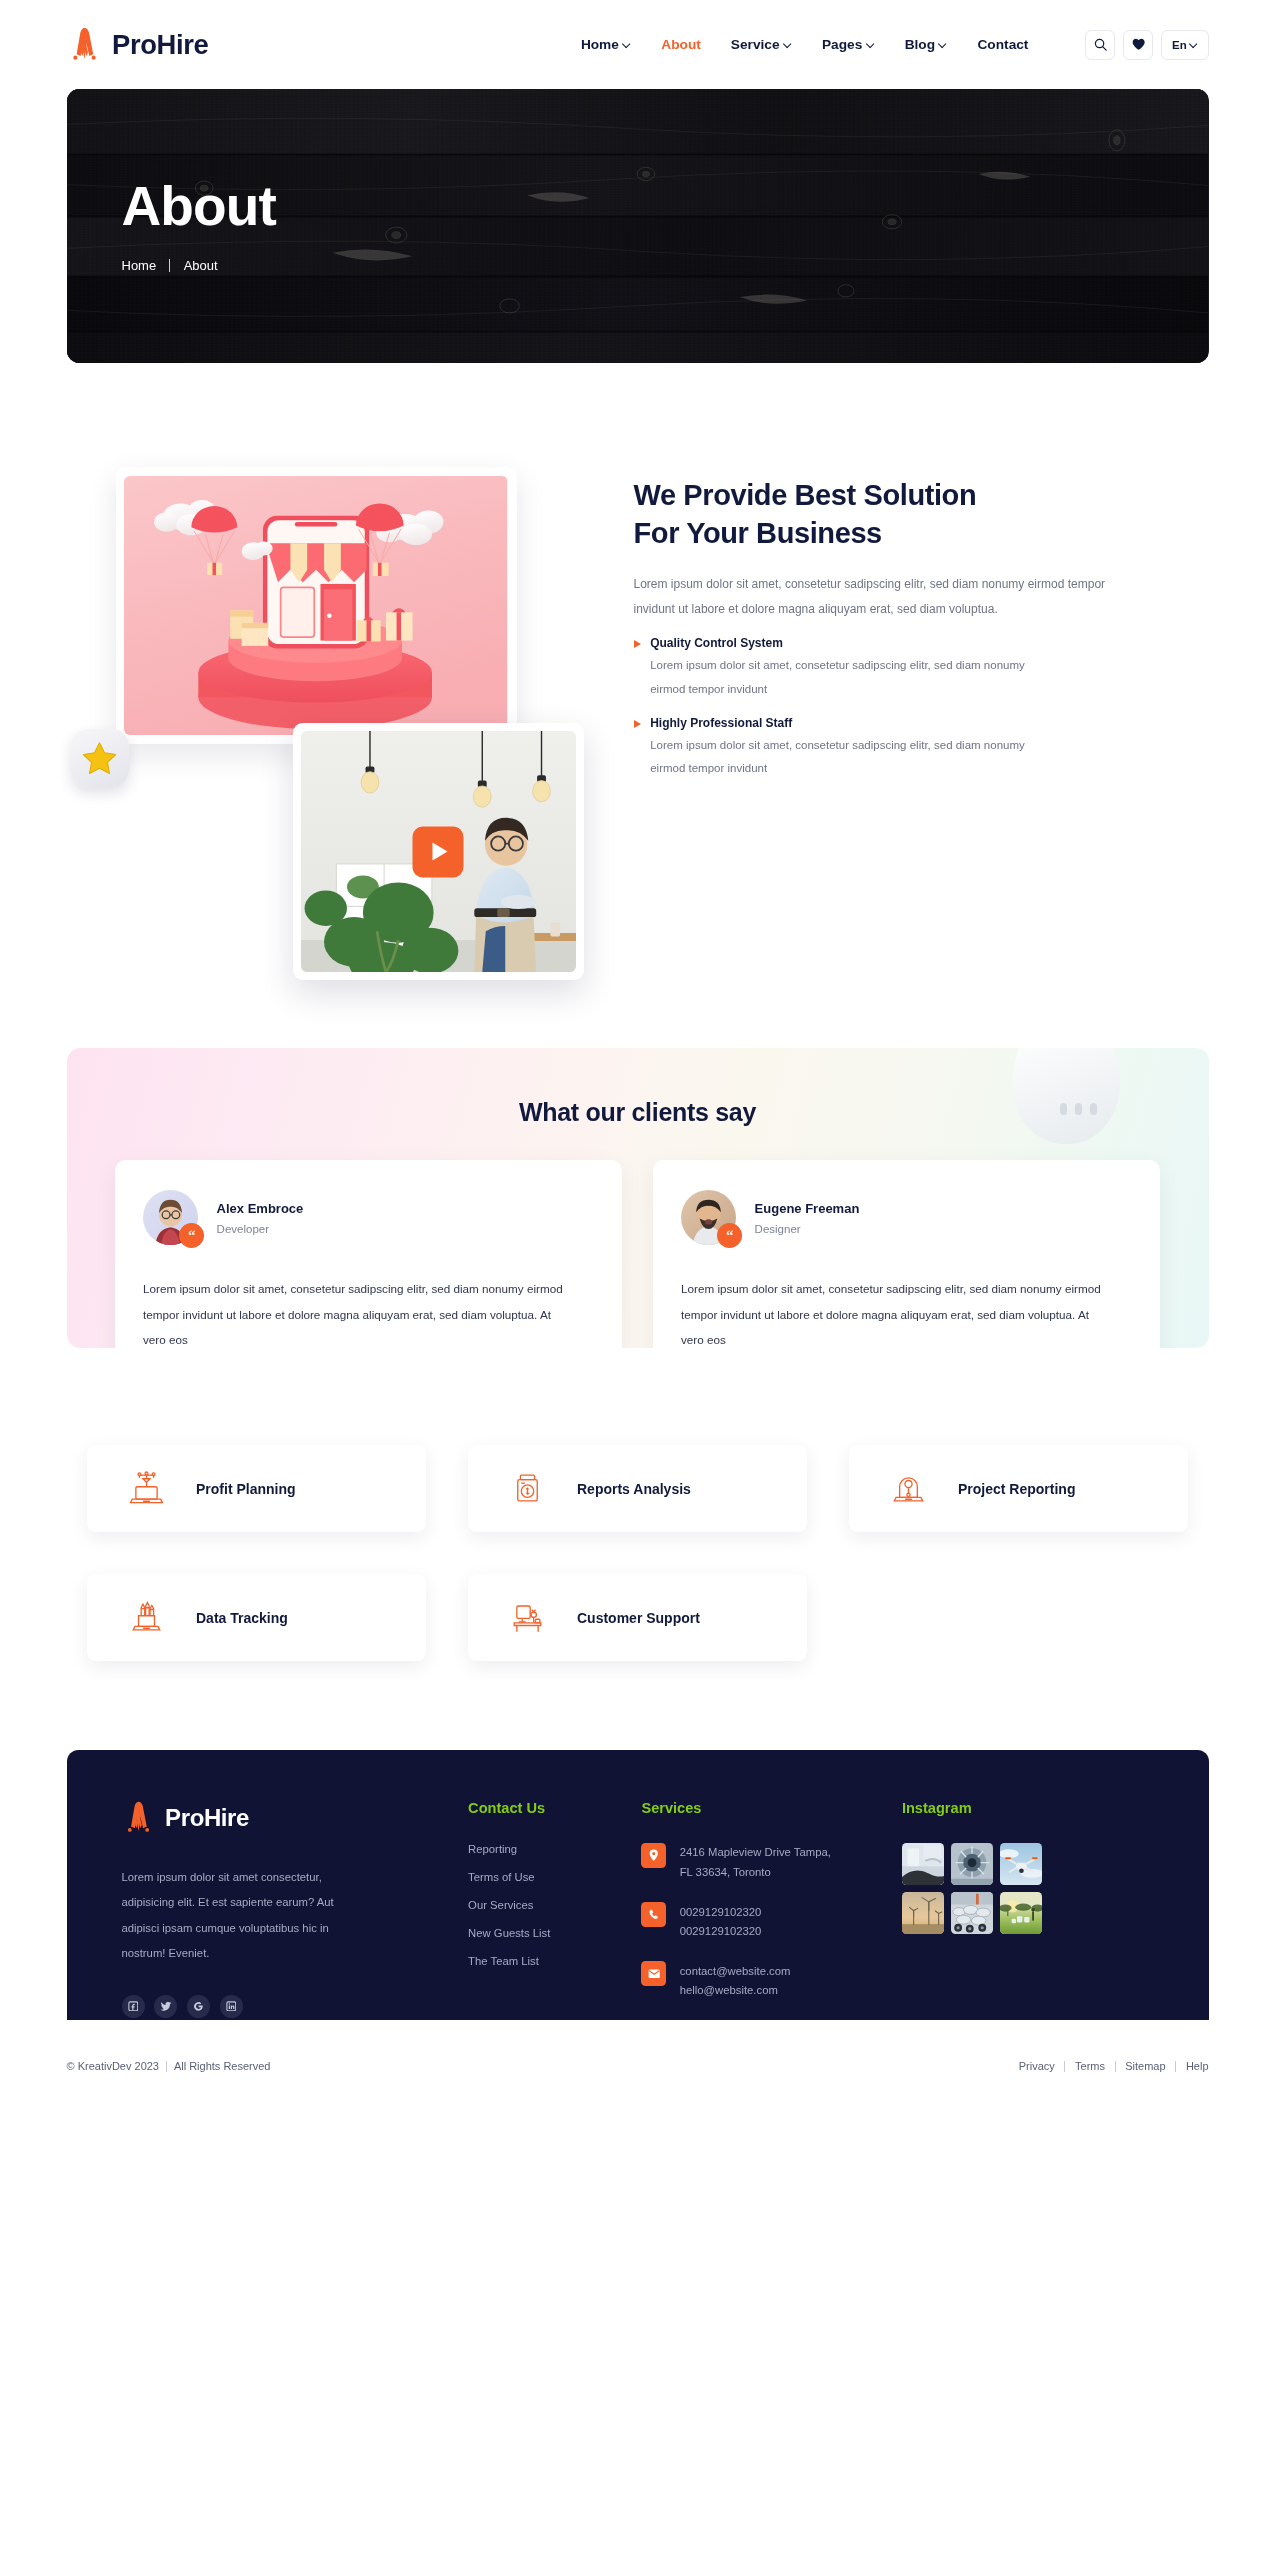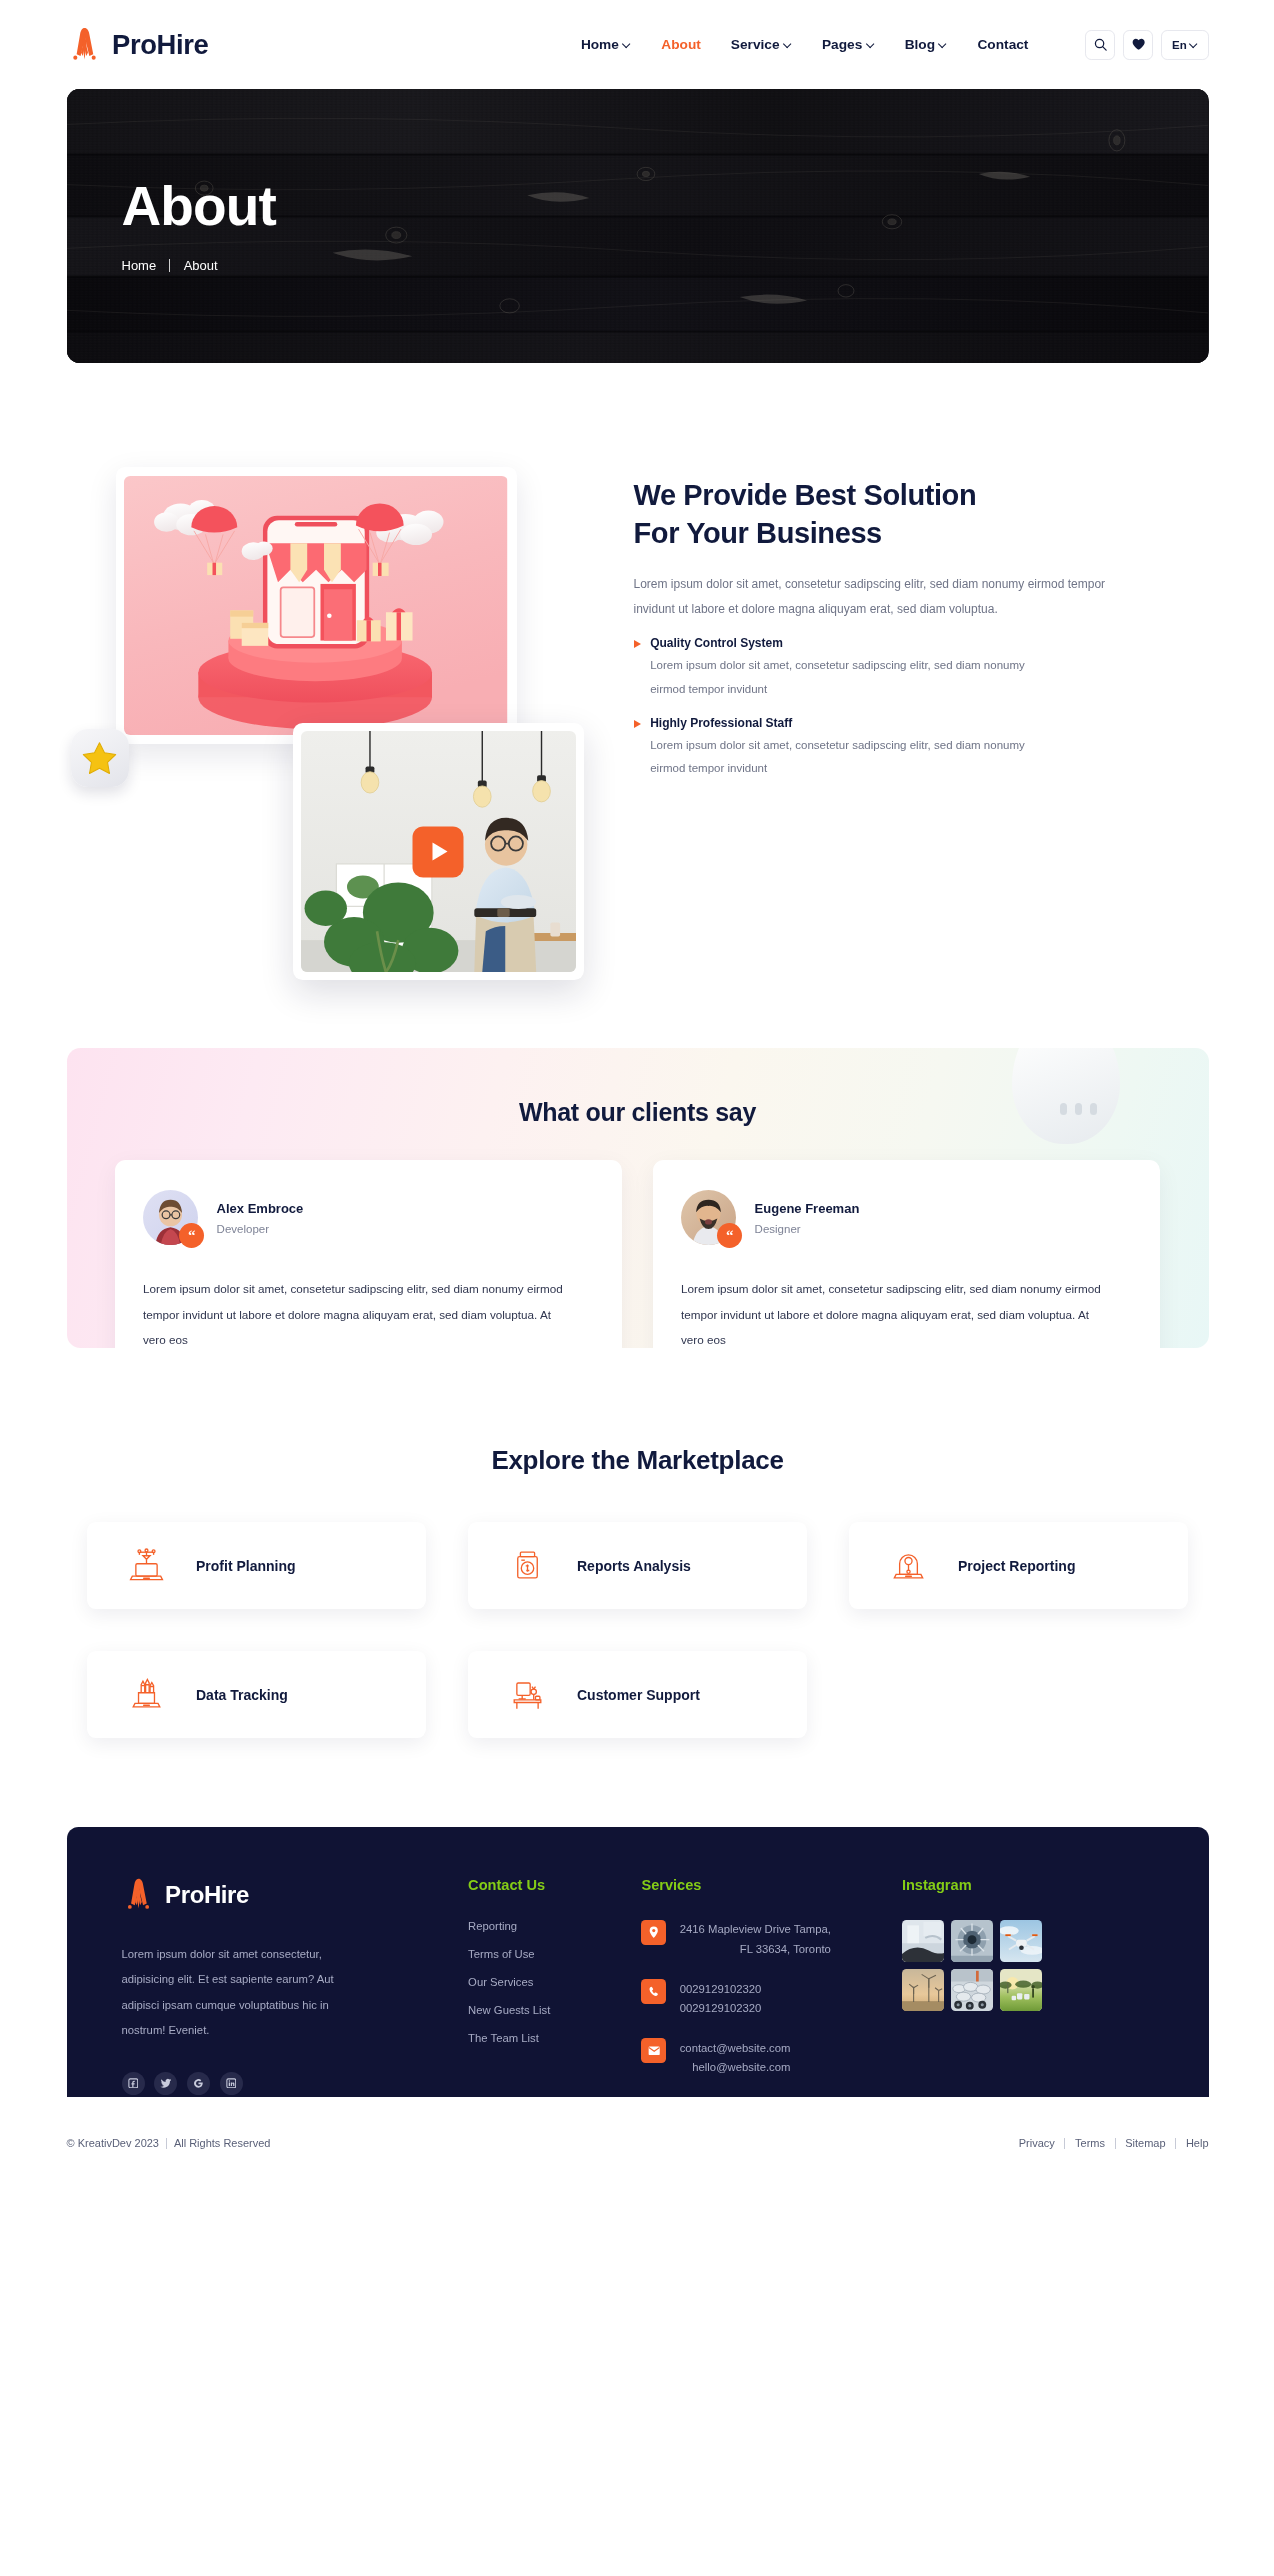--- a/index.html
+++ b/index.html
@@ -224,21 +224,21 @@
   }
 
   .f-col { }
   .f-col-contact { width: 177px; }
   .f-col-services { width: 266px; }
   .f-col-insta { width: 257px; }
   .f-h { font-size: 14.6px; font-weight: 700; color: #84cc16; margin-bottom: 26.6px; }
   .f-link {
     display: block; font-size: 11.3px; color: #a7abc4; margin-bottom: 16px; cursor: pointer;
   }
-  .f-contact-row { display: flex; gap: 13.3px; margin-bottom: 19.5px; align-items: flex-start; text-align: right; }
+  .f-contact-row { display: flex; gap: 13.3px; margin-bottom: 19.5px; align-items: flex-start; }
   .f-ic {
     width: 25px; height: 25px; border-radius: 4.4px; background: #f4612a; flex: none;
     display: flex; align-items: center; justify-content: center;
   }
   .f-ct { font-size: 11.3px; line-height: 1.72; color: #a7abc4; padding-top: 0.9px; }
   .insta-grid { display: grid; grid-template-columns: repeat(3, 42px); gap: 7px; }
   .insta-cell { width: 42px; height: 42px; border-radius: 4.4px; overflow: hidden; position: relative; cursor: pointer; }
 
   .f-bar {
     width: 1142px; margin: 16px auto; height: 60px;
@@ -661,21 +661,20 @@
           <div class="testi-name">Eugene Freeman</div>
           <div class="testi-role">Designer</div>
         </div>
       </div>
       <p class="testi-text">Lorem ipsum dolor sit amet, consetetur sadipscing elitr, sed diam nonumy eirmod tempor invidunt ut labore et dolore magna aliquyam erat, sed diam voluptua. At vero eos</p>
     </div>
   </div>
 </section>
 
 <section class="mkt">
-  <h2 class="mkt-h">Explore the Marketplace</h2>
   <div class="mkt-grid">
 
     <div class="mkt-card">
       <svg width="39" height="39" viewBox="0 0 44 44" fill="none" stroke="#f4612a" stroke-width="1.5">
         <rect x="10" y="20" width="24" height="14" rx="1.5"></rect>
         <path d="M6 34 h32 l2 4 H4 Z"></path>
           <rect x="18" y="35.5" width="8" height="1.6" rx="0.8" fill="#f4612a" stroke="none"></rect>
         <path d="M22 20 v-5"></path>
           <path d="M22 15 l-4 -4 h8 Z"></path>
         <path d="M14 7 h16"></path>

